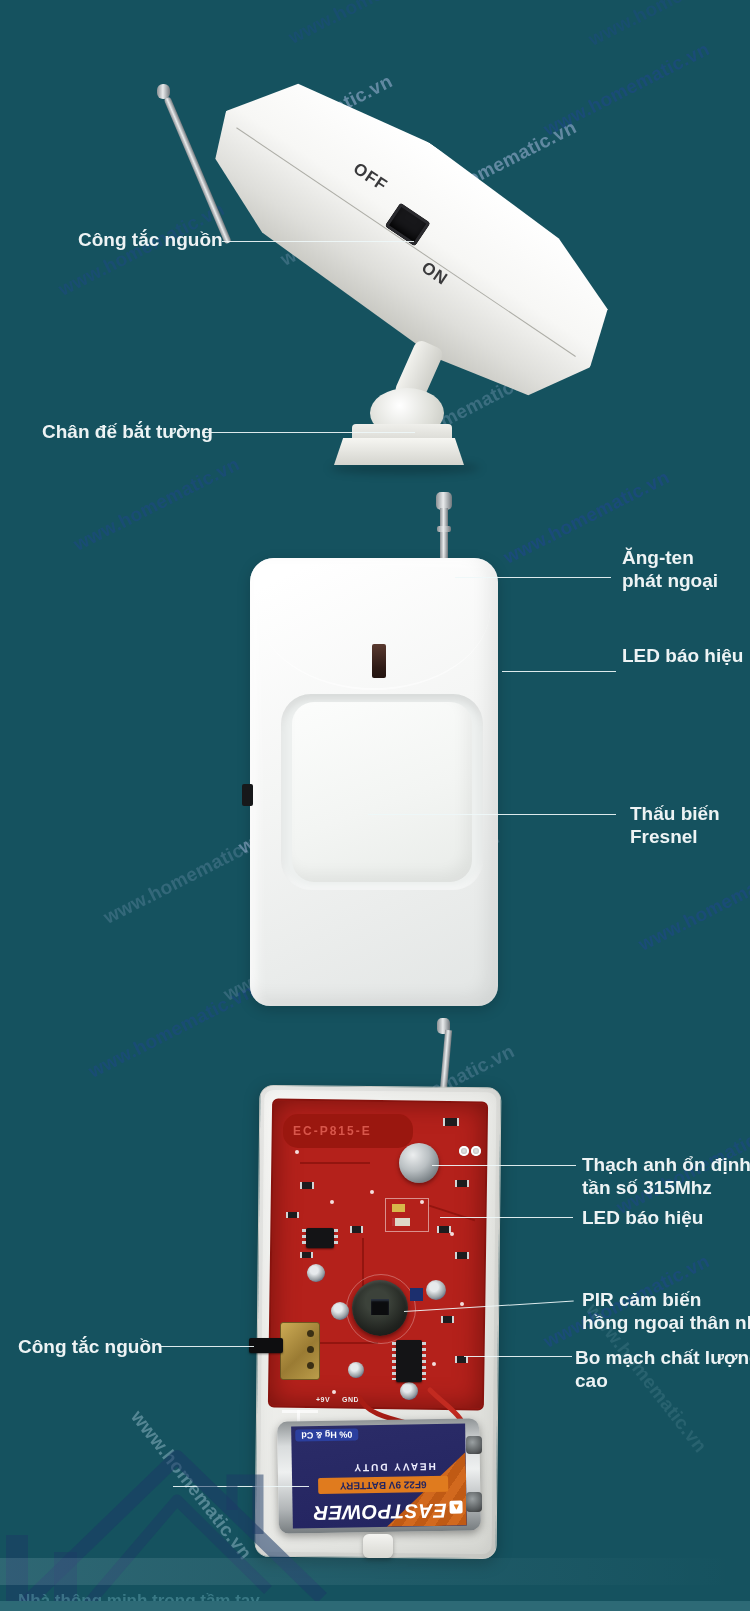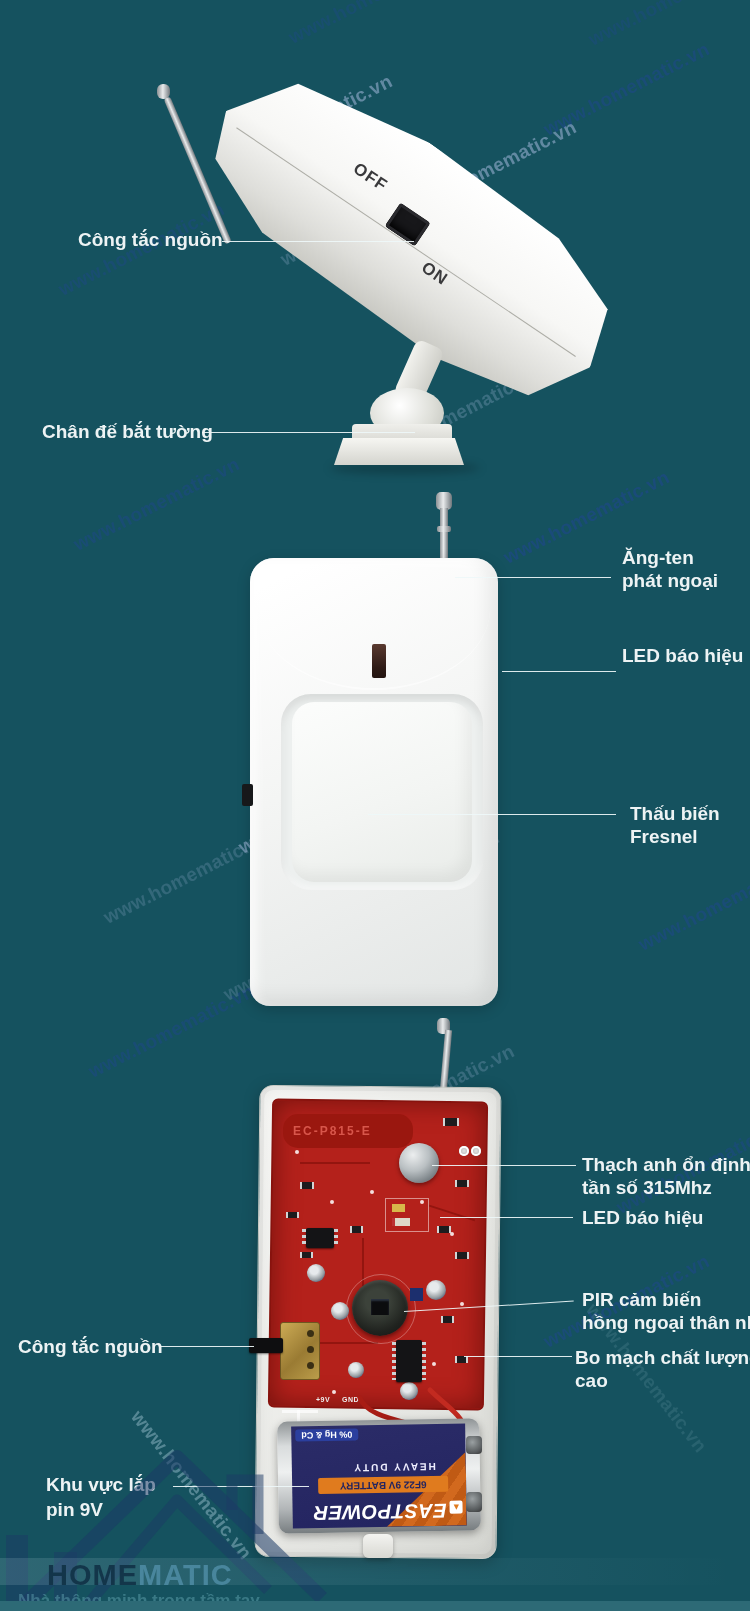--- a/index.html
+++ b/index.html
@@ -309,33 +309,26 @@
 
   <div class="lbl" style="left:575px;top:1346px;">
     <div>Bo mạch chất lượng</div>
     <div>cao</div>
   </div>
   <div class="pline" style="left:464px;top:1356px;width:108px;"></div>
 
   <div class="lbl" style="left:18px;top:1335px;">Công tắc nguồn</div>
   <div class="pline" style="left:160px;top:1346px;width:94px;"></div>
 
-  <div class="lbl" style="left:46px;top:1472px;line-height:25px;">
-    <div>Khu vực lắp</div>
-    <div>pin 9V</div>
-  </div>
   <div class="pline" style="left:173px;top:1486px;width:136px;"></div>
 
   <svg style="position:absolute;left:0px;top:1438px;" width="340" height="173" viewBox="0 0 340 173">
     <polyline points="18,173 177,19 322,160" fill="none" stroke="#1c3a66" stroke-width="14" stroke-opacity=".55" stroke-linejoin="round"></polyline>
     <polyline points="82,173 177,62 268,152" fill="none" stroke="#1c3a66" stroke-width="11" stroke-opacity=".5" stroke-linejoin="round"></polyline>
     <path d="M 232 72 L 232 42 L 258 42 L 258 96" fill="none" stroke="#1c3a66" stroke-width="11" stroke-opacity=".5"></path>
     <rect x="6" y="97" width="22" height="76" fill="#1c3a66" fill-opacity=".5"></rect>
     <rect x="54" y="114" width="23" height="59" fill="#1c3a66" fill-opacity=".45"></rect>
   </svg>
   <div class="band"></div>
-  <div class="logo-text">
-    <span class="logo-home">HOME</span><span class="logo-matic">MATIC</span>
-  </div>
   <div class="tagline">Nhà thông minh trong tầm tay</div>
 
   <div class="footstrip"></div>
 </div>
 
 </body></html>

